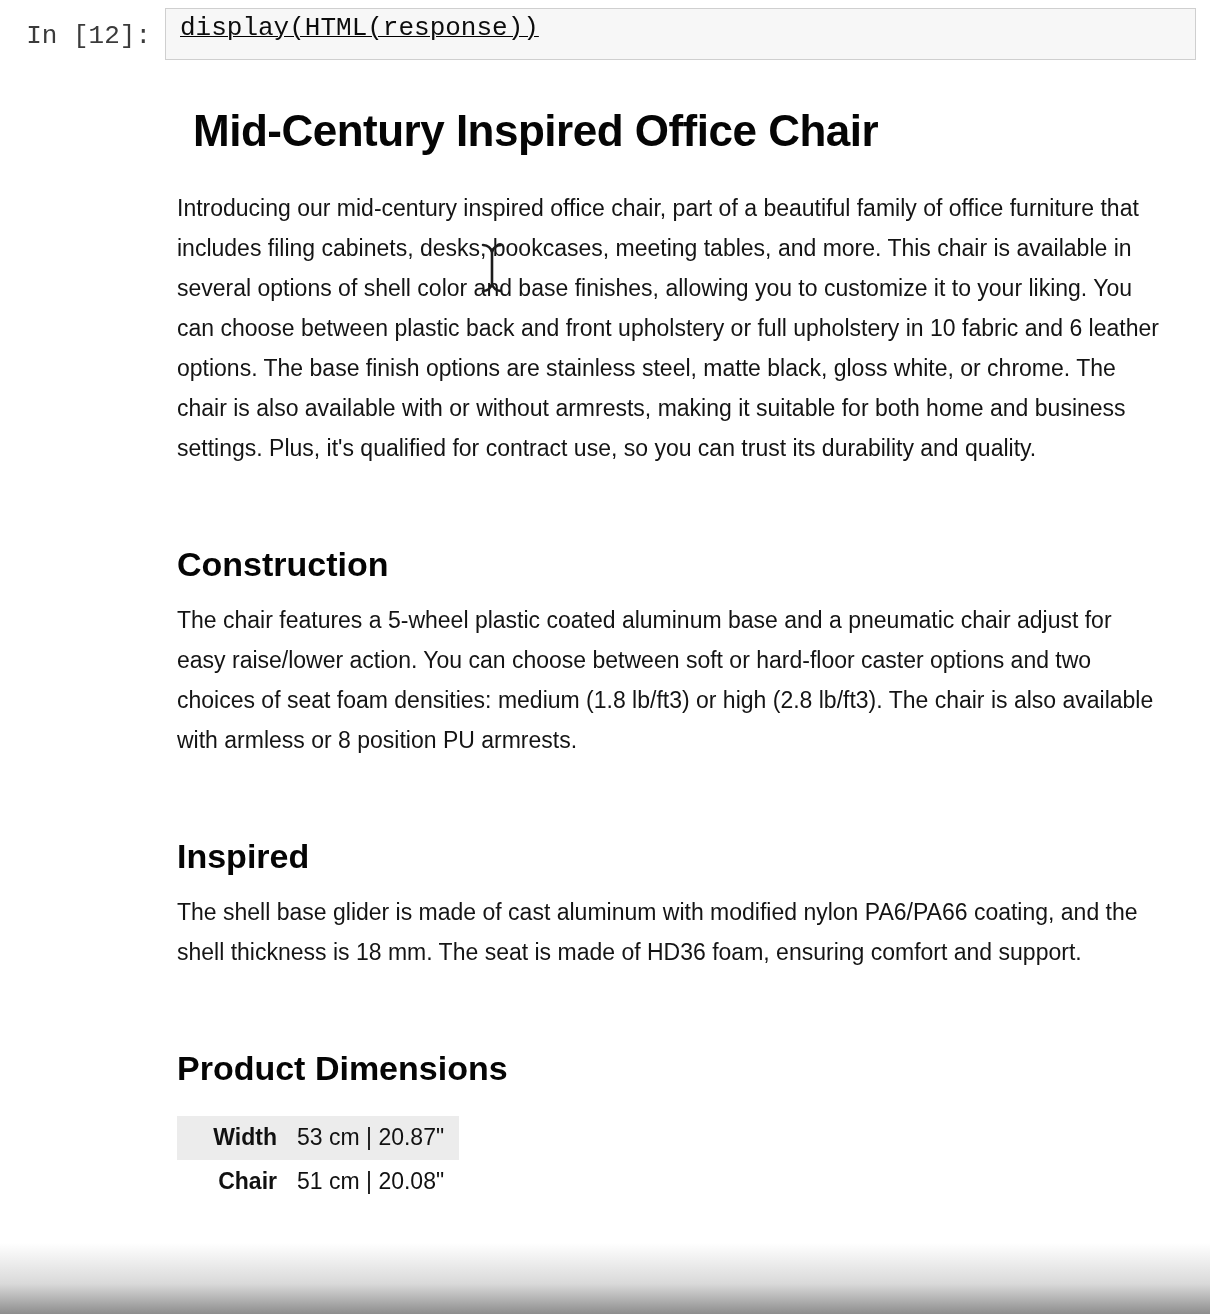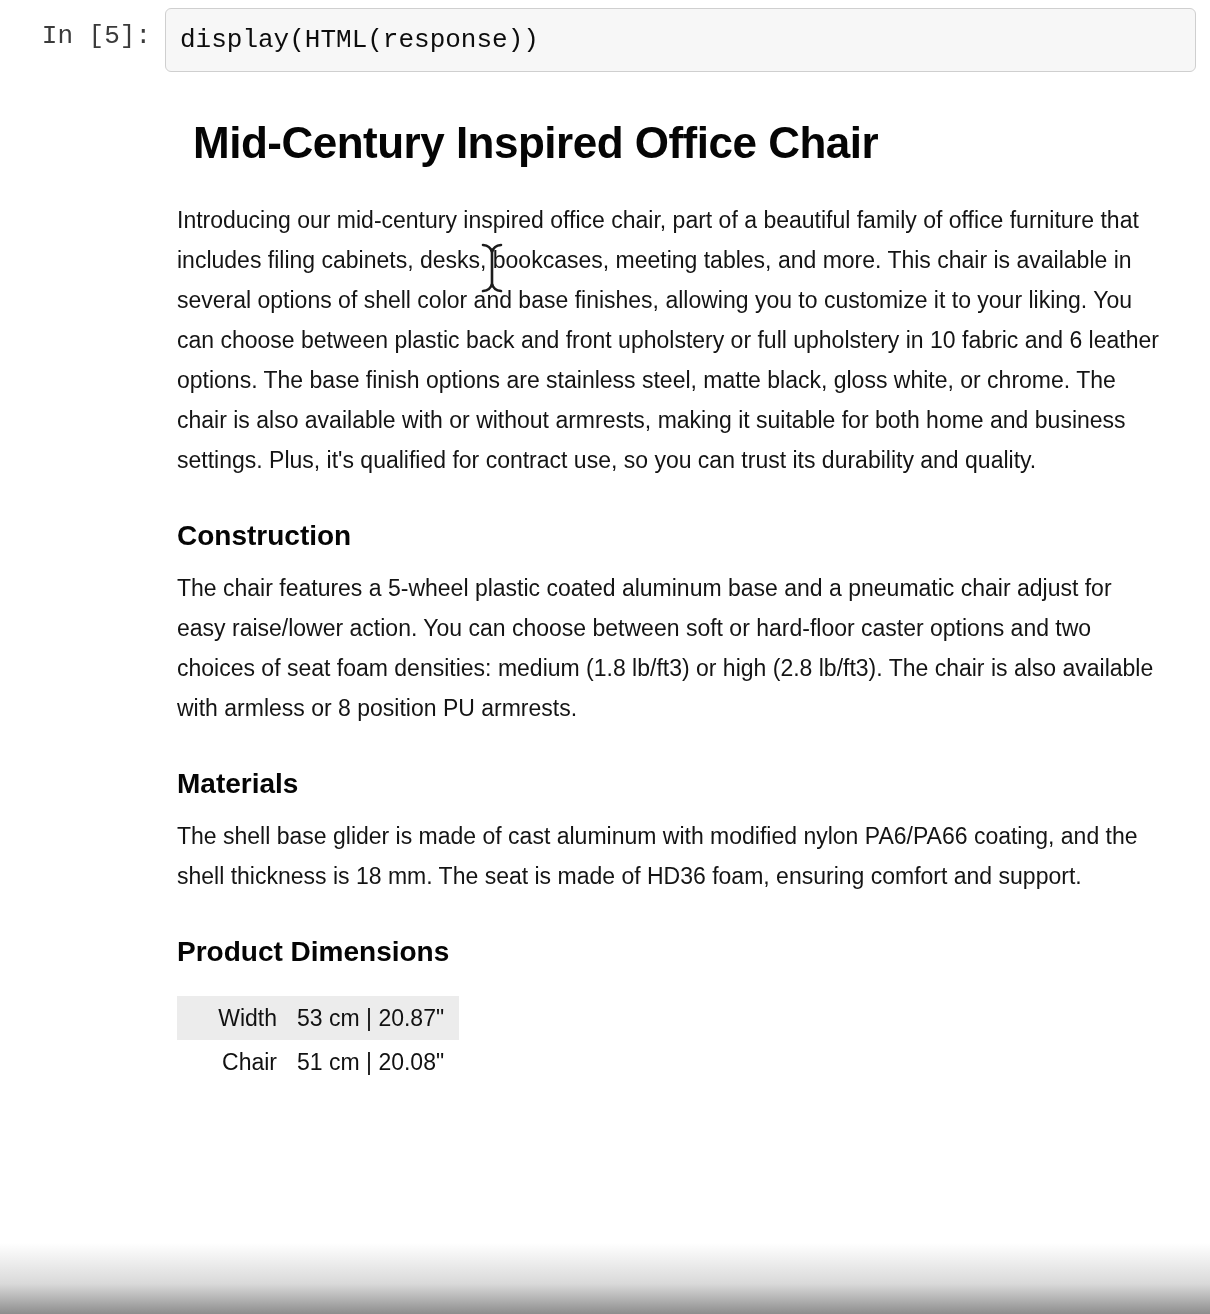--- a/index.html
+++ b/index.html
@@ -28,23 +28,24 @@
     padding: 13px 14px 0 0;
     font-family: "Liberation Mono", monospace;
     font-size: 26px;
     color: #3b3b3b;
     white-space: nowrap;
   }
   .code-box {
     flex: 1;
     background: #f7f7f7;
     border: 1px solid #cfcfcf;
-    border-radius: 6px;
-    padding: 15px 14px;
+    border-radius: 0;
+    padding: 3px 14px;
     min-height: 52px;
+    text-decoration: underline;
   }
   .code-box code {
     font-family: "Liberation Mono", monospace;
     font-size: 26px;
     line-height: 32px;
     color: #0d0d0d;
     white-space: pre;
   }
 
   
@@ -55,43 +56,43 @@
   }
   .output h1 {
     margin: 16px;
     font-size: 44px;
     line-height: 1.15;
     font-weight: bold;
     color: #050505;
     letter-spacing: -0.5px;
   }
   .output h2 {
-    margin: 40px 0 0 0;
-    font-size: 28px;
+    margin: 77px 0 0 0;
+    font-size: 34px;
     line-height: 1.15;
     font-weight: bold;
     color: #050505;
   }
   .output p {
     margin: 31px 0 0 0;
     font-size: 23px;
     line-height: 40px;
   }
   .output h2 + p { margin-top: 16px; }
 
   
   table.dims {
     border-collapse: collapse;
     margin-top: 28px;
     font-size: 23px;
     color: #111111;
   }
   table.dims tr:nth-child(odd) { background: #ececec; }
   table.dims th {
-    font-weight: normal;
+    font-weight: bold;
     text-align: right;
     width: 120px;
     padding: 0 20px;
     height: 44px;
     white-space: nowrap;
   }
   table.dims td {
     text-align: left;
     padding: 0 15px 0 0;
     height: 44px;
@@ -107,36 +108,36 @@
     height: 52px;
     pointer-events: none;
   }
 </style>
 </head>
 <body>
 
 <div class="page">
 
   <div class="cell-input">
-    <div class="prompt">In [5]:</div>
+    <div class="prompt">In [12]:</div>
     <div class="code-box">
       <code>display(HTML(response))</code>
     </div>
   </div>
 
   <div class="output">
 
     <h1>Mid-Century Inspired Office Chair</h1>
 
     <p>Introducing our mid-century inspired office chair, part of a beautiful family of office furniture that includes filing cabinets, desks, bookcases, meeting tables, and more. This chair is available in several options of shell color and base finishes, allowing you to customize it to your liking. You can choose between plastic back and front upholstery or full upholstery in 10 fabric and 6 leather options. The base finish options are stainless steel, matte black, gloss white, or chrome. The chair is also available with or without armrests, making it suitable for both home and business settings. Plus, it's qualified for contract use, so you can trust its durability and quality.</p>
 
     <h2>Construction</h2>
     <p>The chair features a 5-wheel plastic coated aluminum base and a pneumatic chair adjust for easy raise/lower action. You can choose between soft or hard-floor caster options and two choices of seat foam densities: medium (1.8 lb/ft3) or high (2.8 lb/ft3). The chair is also available with armless or 8 position PU armrests.</p>
 
-    <h2>Materials</h2>
+    <h2>Inspired</h2>
     <p>The shell base glider is made of cast aluminum with modified nylon PA6/PA66 coating, and the shell thickness is 18 mm. The seat is made of HD36 foam, ensuring comfort and support.</p>
 
     <h2>Product Dimensions</h2>
 
     <table class="dims">
       <tbody>
         <tr>
           <th>Width</th>
           <td>53 cm | 20.87"</td>
         </tr>

